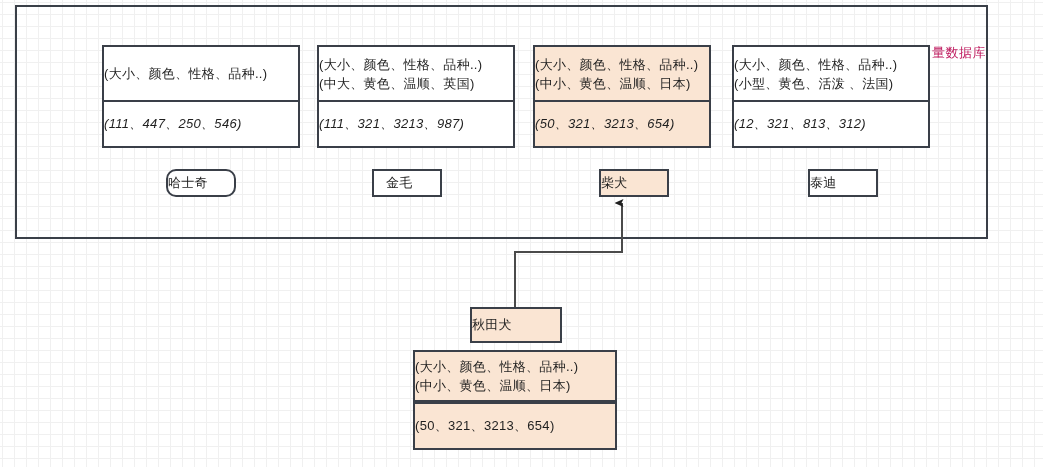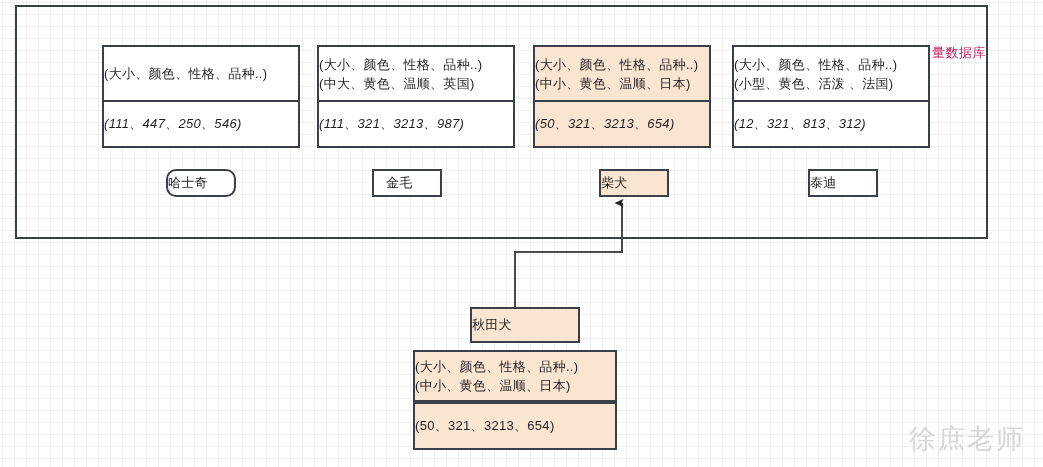--- a/index.html
+++ b/index.html
@@ -89,21 +89,21 @@
 
   .name1 { left: 166px; border-radius: 10px; }
   .name2 { left: 372px; padding-left: 12px; }
   .name3 { left: 599px; }
   .name4 { left: 808px; }
 
   
   .query-name {
     left: 470px;
     top: 307px;
-    width: 110px;
+    width: 92px;
     height: 36px;
   }
   .query-attr {
     left: 413px;
     top: 350px;
     width: 204px;
     height: 52px;
   }
   .query-vec {
     left: 413px;
@@ -198,15 +198,14 @@
 
   <svg class="connector" viewBox="0 0 1043 467" width="1043" height="467">
     <defs>
       <marker id="arrowhead" markerWidth="9" markerHeight="9" refX="4" refY="7.5" orient="auto" markerUnits="userSpaceOnUse">
         <path d="M 4 0 L 8 9 L 4 7 L 0 9 Z" fill="#1f1f1f"></path>
       </marker>
     </defs>
     <path d="M 515 307 L 515 252 L 622 252 L 622 203" fill="none" stroke="#4a4a4a" stroke-width="2" marker-end="url(#arrowhead)"></path>
   </svg>
 
-  <div class="watermark">徐庶老师</div>
 
 </div>
 
 </body></html>

